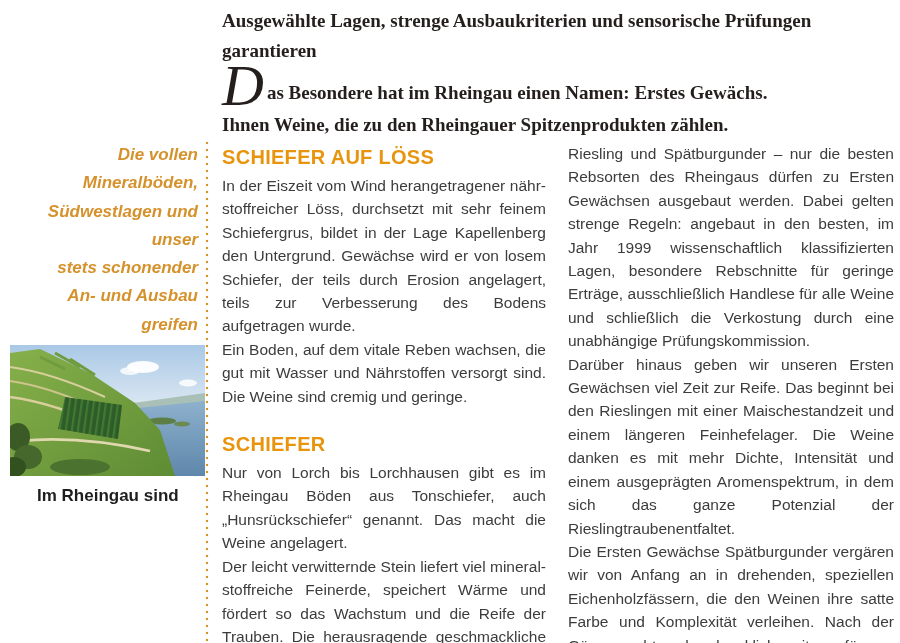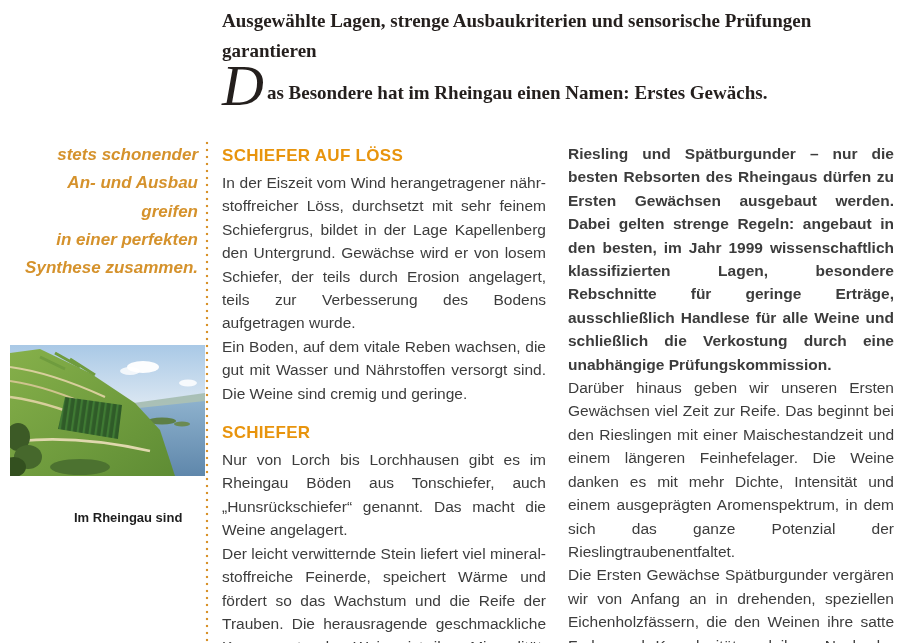--- a/index.html
+++ b/index.html
@@ -23,56 +23,59 @@
   .sidebar-intro{
     position:absolute;left:8px;top:141px;width:190px;text-align:right;
     color:#d5922c;font-weight:bold;font-style:italic;font-size:17px;
   }
   .sidebar-intro .sline{line-height:28.3px;}
   .photo{
     position:absolute;left:10px;top:345px;width:195px;height:131px;overflow:hidden;
   }
   .photo svg{display:block;}
   .caption{
-    position:absolute;left:37px;top:509px;width:170px;
-    font-size:13px;font-weight:bold;color:#1e1e1e;margin-left:37px;
+    position:absolute;left:37px;top:487px;width:170px;
+    font-size:17px;font-weight:bold;color:#1e1e1e;
   }
   .caption .cline{line-height:18.5px;}
   
   .dotted-divider{
     position:absolute;left:205px;top:140px;width:4px;height:503px;
     background-image:radial-gradient(circle at 2px 3px,#d8922a 1.3px,rgba(216,146,42,0) 1.6px);
     background-size:4px 7px;background-repeat:repeat-y;
   }
   
   .col{position:absolute;top:146px;}
   .col1{left:222px;width:324px;}
   .col2{left:568px;width:326px;}
   .col-heading{
-    margin:0 0 5px 0;font-size:17px;font-weight:bold;color:#e8940d;
+    margin:0 0 5px 0;font-size:20px;font-weight:bold;color:#e8940d;
     letter-spacing:0.3px;
   }
-  .col-heading.second{margin-top:18px;}
+  .col-heading.second{margin-top:25px;}
   .body-par{
     margin:0;font-size:15.5px;line-height:23.4px;color:#3c3c3c;
     text-align:justify;hyphens:manual;-webkit-hyphens:manual;
   }
-  .col2 .body-par:first-child{margin-top:-4px;font-weight:bold;}
+  .col2 .body-par:first-child{margin-top:-4px;}
 </style>
 </head>
 <body>
 
 <div id="canvas">
 
   <div class="header">
     <div class="hline">Ausgewählte Lagen, strenge Ausbaukriterien und sensorische Prüfungen garantieren</div>
     <div class="hline first"><span class="drop-cap">D</span><span>as Besondere hat im Rheingau einen Namen: Erstes Gewächs.</span></div>
+    <div class="hline">Ihnen Weine, die zu den Rheingauer Spitzenprodukten zählen.</div>
   </div>
 
   <div class="sidebar-intro">
+    <div class="sline">Die vollen Mineralböden,</div>
+    <div class="sline">Südwestlagen und unser</div>
     <div class="sline">stets schonender</div>
     <div class="sline">An- und Ausbau greifen</div>
     <div class="sline">in einer perfekten</div>
     <div class="sline">Synthese zusammen.</div>
   </div>
 
   <div class="photo">
     <svg width="195" height="131" viewBox="0 0 195 131" xmlns="http://www.w3.org/2000/svg">
       <defs>
         <linearGradient id="sky" x1="0" y1="0" x2="0" y2="1">

